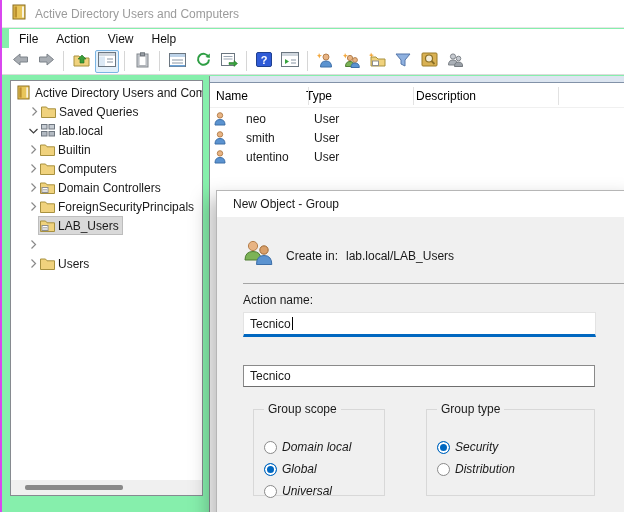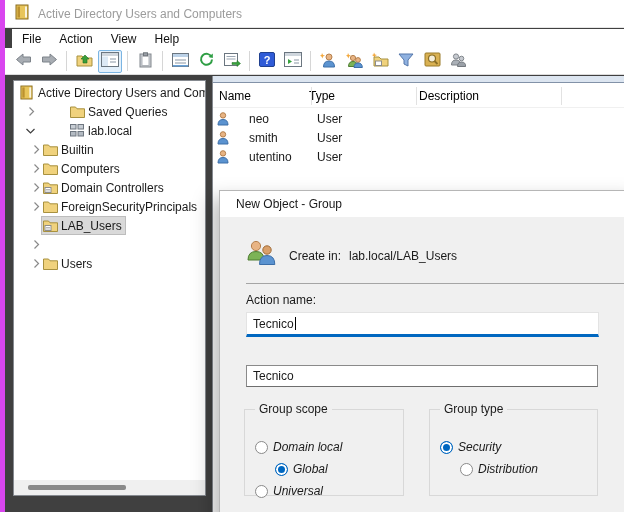--- a/index.html
+++ b/index.html
@@ -1,18 +1,18 @@
 <!DOCTYPE html>
 <html><head>
 <meta charset="utf-8">
 <style>
   * { margin:0; padding:0; box-sizing:border-box; }
   html,body { width:624px; height:512px; }
   body { font-family:"Liberation Sans", sans-serif; font-size:12px; color:#1a1a1a; background:#f0f0f0; }
-  .window { position:relative; width:624px; height:512px; overflow:hidden; background:#404040; border-left:5px solid #d946ef; }
+  .window { position:relative; width:624px; height:512px; overflow:hidden; background:#86efac; border-left:2px solid #d946ef; }
 
   
   .titlebar { position:absolute; left:0; top:0; width:624px; height:28px; background:#ffffff; border-bottom:1px solid #e6e6e6; display:flex; align-items:center; padding-left:10px; }
   .titlebar .apptitle { color:#9b9b9b; margin-left:9px; }
 
   
   .menubar { position:absolute; left:0; top:29px; width:624px; height:19px; background:#ffffff; display:flex; align-items:center; padding-left:8px;margin-left:7px; }
   .menubar .mitem { padding:2px 9px; color:#111; }
   .menubar .mitem:first-child { padding-left:2px; }
 
@@ -24,21 +24,21 @@
 
   
   .leftpane { position:absolute; left:8px; top:80px; width:193px; height:416px; background:#ffffff; border:1px solid #868a90; overflow:hidden; }
   .tree { position:absolute; left:0; top:2px; width:300px; }
   .trow { height:19px; display:flex; align-items:center; white-space:nowrap; }
   .trow .exp { width:13px; display:flex; justify-content:center; flex:0 0 13px; }
   .rowbox { display:inline-flex; align-items:center; height:17px; padding:0 3px 0 1px; }
   .trow .ticon { width:17px; display:flex; flex:0 0 17px; }
   .trow .tlabel { padding-left:1px; }
   .lvl0 { padding-left:5px; }
-  .lvl1 { padding-left:10px;gap:32px; }
+  .lvl1 { padding-left:16px; }
   .lvl2 { padding-left:15px; }
   .trow.selected .rowbox { background:#d9d9d9; outline:1px solid #bdbdbd; }
   .hscroll { position:absolute; left:0; bottom:0; width:191px; height:15px; background:#f0f0f0; }
   .hthumb { position:absolute; left:14px; top:5px; width:98px; height:5px; background:#8a8a8a; border-radius:2px; }
 
   .rightpane { position:absolute; left:207px; top:76px; width:417px; height:436px; background:#ffffff; border-left:1px solid #868a90; }
   .bluebar { position:absolute; left:0; top:0; width:417px; height:7px; background:#dce5f0; border-bottom:1px solid #8292a8; }
   .listhead { position:absolute; left:0; top:8px; width:417px; height:24px; background:#fff; border-bottom:1px solid #f0f0f0; }
   .hcell { position:absolute; top:5px; color:#000; }
   .hsep { position:absolute; top:3px; width:1px; height:18px; background:#e2e2e2; }
@@ -55,28 +55,28 @@
   .createin-label { position:absolute; left:69px; top:32px; }
   .createin-value { position:absolute; left:129px; top:32px; }
   .dsep { position:absolute; left:26px; top:66px; width:384px; height:1px; background:#a5a5a5; }
   .lbl-gname { position:absolute; left:26px; top:76px; }
   .inp1 { position:absolute; left:26px; top:95px; width:353px; height:25px; background:#fff; border:1px solid #e3e3e3; border-bottom:3px solid #0067c0; display:flex; align-items:center; padding-left:6px; }
   .caret { display:inline-block; width:1px; height:13px; background:#000; margin-left:1px; }
   .lbl-pre2000 { position:absolute; left:26px; top:133px; }
   .inp2 { position:absolute; left:26px; top:148px; width:352px; height:22px; background:#fff; border:1px solid #8a8a8a; border-bottom-color:#6e6e6e; display:flex; align-items:center; padding-left:6px; }
 
   .fieldset { position:absolute; top:192px; height:87px; border:1px solid #d8d8d8; }
-  .fs-scope { left:24px; width:160px; }
+  .fs-scope { left:36px; width:132px; }
   .fs-type { left:209px; width:169px; }
   .legend { position:absolute; left:10px; top:-8px; background:#f0f0f0; padding:0 4px; }
   .ropt { position:absolute; left:10px; display:flex; align-items:flex-end; height:16px;font-style:italic; }
   .radio { width:13px; height:13px; border-radius:50%; background:#fff; border:1px solid #8a8a8a; flex:0 0 13px; }
   .ropt.checked .radio { border-color:#0067c0; background:#0067c0; box-shadow:inset 0 0 0 2px #fff; }
   .ropt .rlabel { margin-left:5px; }
-  .r1 { top:28px; } .r2 { top:50px;margin-left:20px; } .r3 { top:72px; }
+  .r1 { top:28px; } .r2 { top:50px; } .r3 { top:72px; }
 </style>
 </head>
 <body>
 
 <div class="window">
 
   <div class="titlebar">
     <span>
       <svg width="14" height="16" viewBox="0 0 14 16">
           <rect x="1" y="1" width="12" height="14" fill="#e8c55a" stroke="#8a6d1f"></rect>

